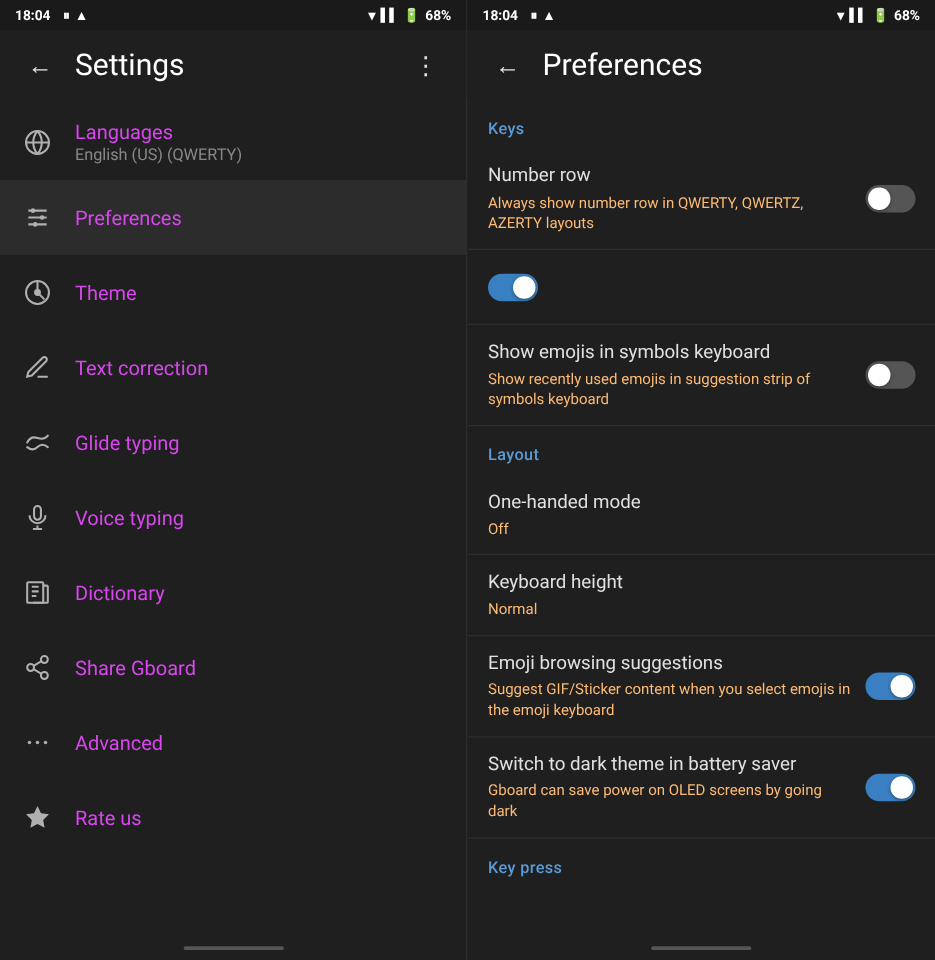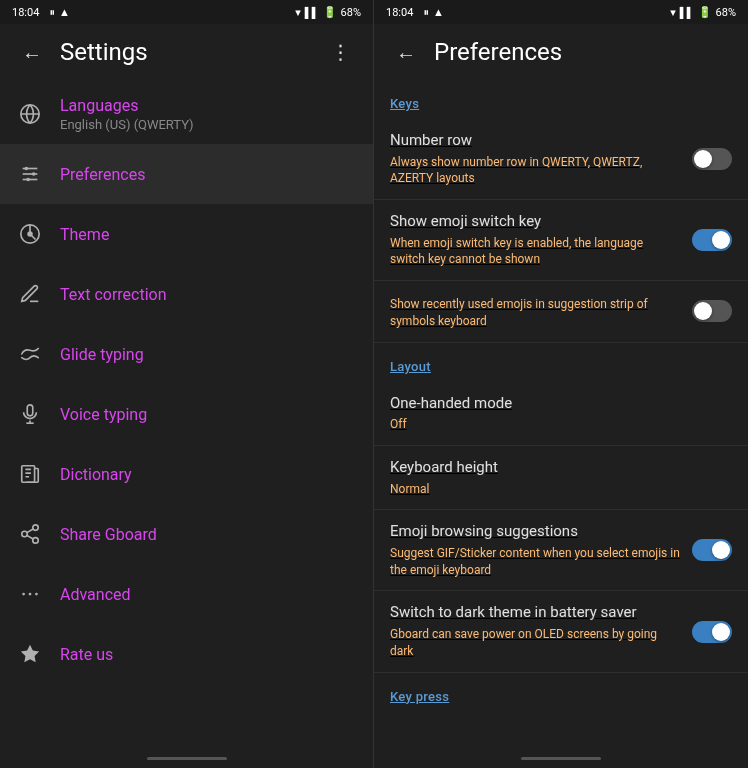--- a/index.html
+++ b/index.html
@@ -15,21 +15,21 @@
     
     .status-bar {
       height: 24px;
       background: #1a1a1a;
       display: flex;
       align-items: center;
       justify-content: space-between;
       padding: 0 12px;
       font-size: 11px;
       color: #fff;
-      font-weight: 400;
+      font-weight: 700;
     }
     .status-bar-left { display: flex; align-items: center; gap: 4px; }
     .status-bar-right { display: flex; align-items: center; gap: 4px; }
 
     
     .panel {
       display: flex;
       flex-direction: column;
       height: 768px;
       background: #1f1f1f;
@@ -107,31 +107,29 @@
       padding: 0;
     }
     .pref-content::-webkit-scrollbar { width: 0; }
 
     .section-header {
       font-size: 13px;
       color: #5b9bd5;
       font-weight: 500;
       padding: 16px 16px 8px 16px;
       letter-spacing: 0.3px;
-      text-decoration: underline;
     }
 
     .pref-item {
       display: flex;
       align-items: center;
       justify-content: space-between;
       padding: 12px 16px;
       border-bottom: 1px solid #2e2e2e;
       min-height: 60px;
-      text-decoration: underline;
     }
     .pref-item-text { flex: 1; padding-right: 12px; }
     .pref-item-title {
       font-size: 15px;
       color: #e0e0e0;
       font-weight: 400;
       line-height: 1.3;
     }
     .pref-item-subtitle {
       font-size: 12px;
@@ -383,31 +381,28 @@
       <div class="pref-item-text">
         <div class="pref-item-title">Number row</div>
         <div class="pref-item-subtitle">Always show number row in QWERTY, QWERTZ, AZERTY layouts</div>
       </div>
       <div class="toggle off">
         <div class="toggle-knob"></div>
       </div>
     </div>
 
     <div class="pref-item">
-      <div class="pref-item-text">
-        <div class="pref-item-title">Show emoji switch key</div>
-        <div class="pref-item-subtitle">When emoji switch key is enabled, the language switch key cannot be shown</div>
-      </div>
       <div class="toggle on">
         <div class="toggle-knob"></div>
       </div>
     </div>
 
     <div class="pref-item">
       <div class="pref-item-text">
+        <div class="pref-item-title">Show emojis in symbols keyboard</div>
         <div class="pref-item-subtitle">Show recently used emojis in suggestion strip of symbols keyboard</div>
       </div>
       <div class="toggle off">
         <div class="toggle-knob"></div>
       </div>
     </div>
 
     <div class="section-header">Layout</div>
 
     <div class="pref-item">

